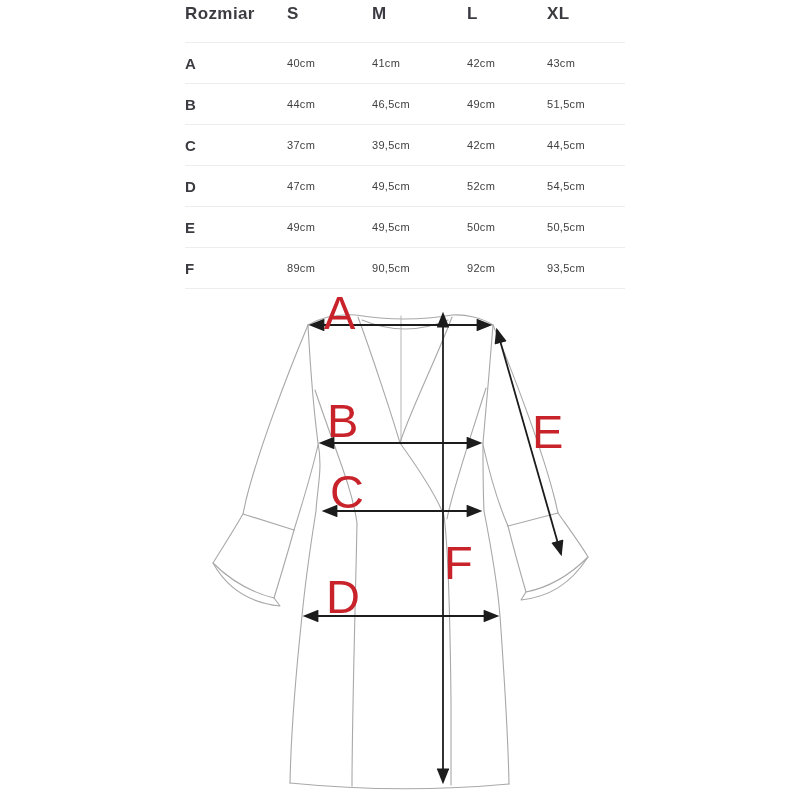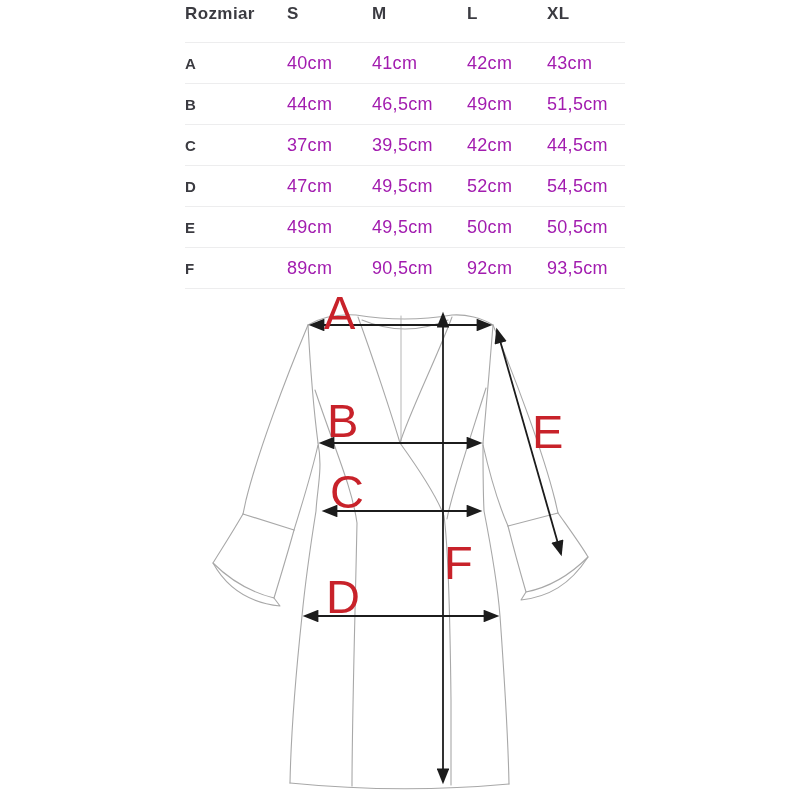--- a/index.html
+++ b/index.html
@@ -47,23 +47,23 @@
     color: #3b3b41;
     letter-spacing: 0.4px;
   }
   .row-label {
     font-size: 15px;
     font-weight: bold;
     color: #3b3b41;
     letter-spacing: 0.4px;
   }
   .cell {
-    font-size: 18px;
+    font-size: 11px;
     font-weight: normal;
-    color: #a21caf;
+    color: #404040;
     letter-spacing: 0.3px;
   }
 
   
   #diagram-svg {
     position: absolute;
     left: 0;
     top: 0;
     width: 800px;
     height: 800px;

